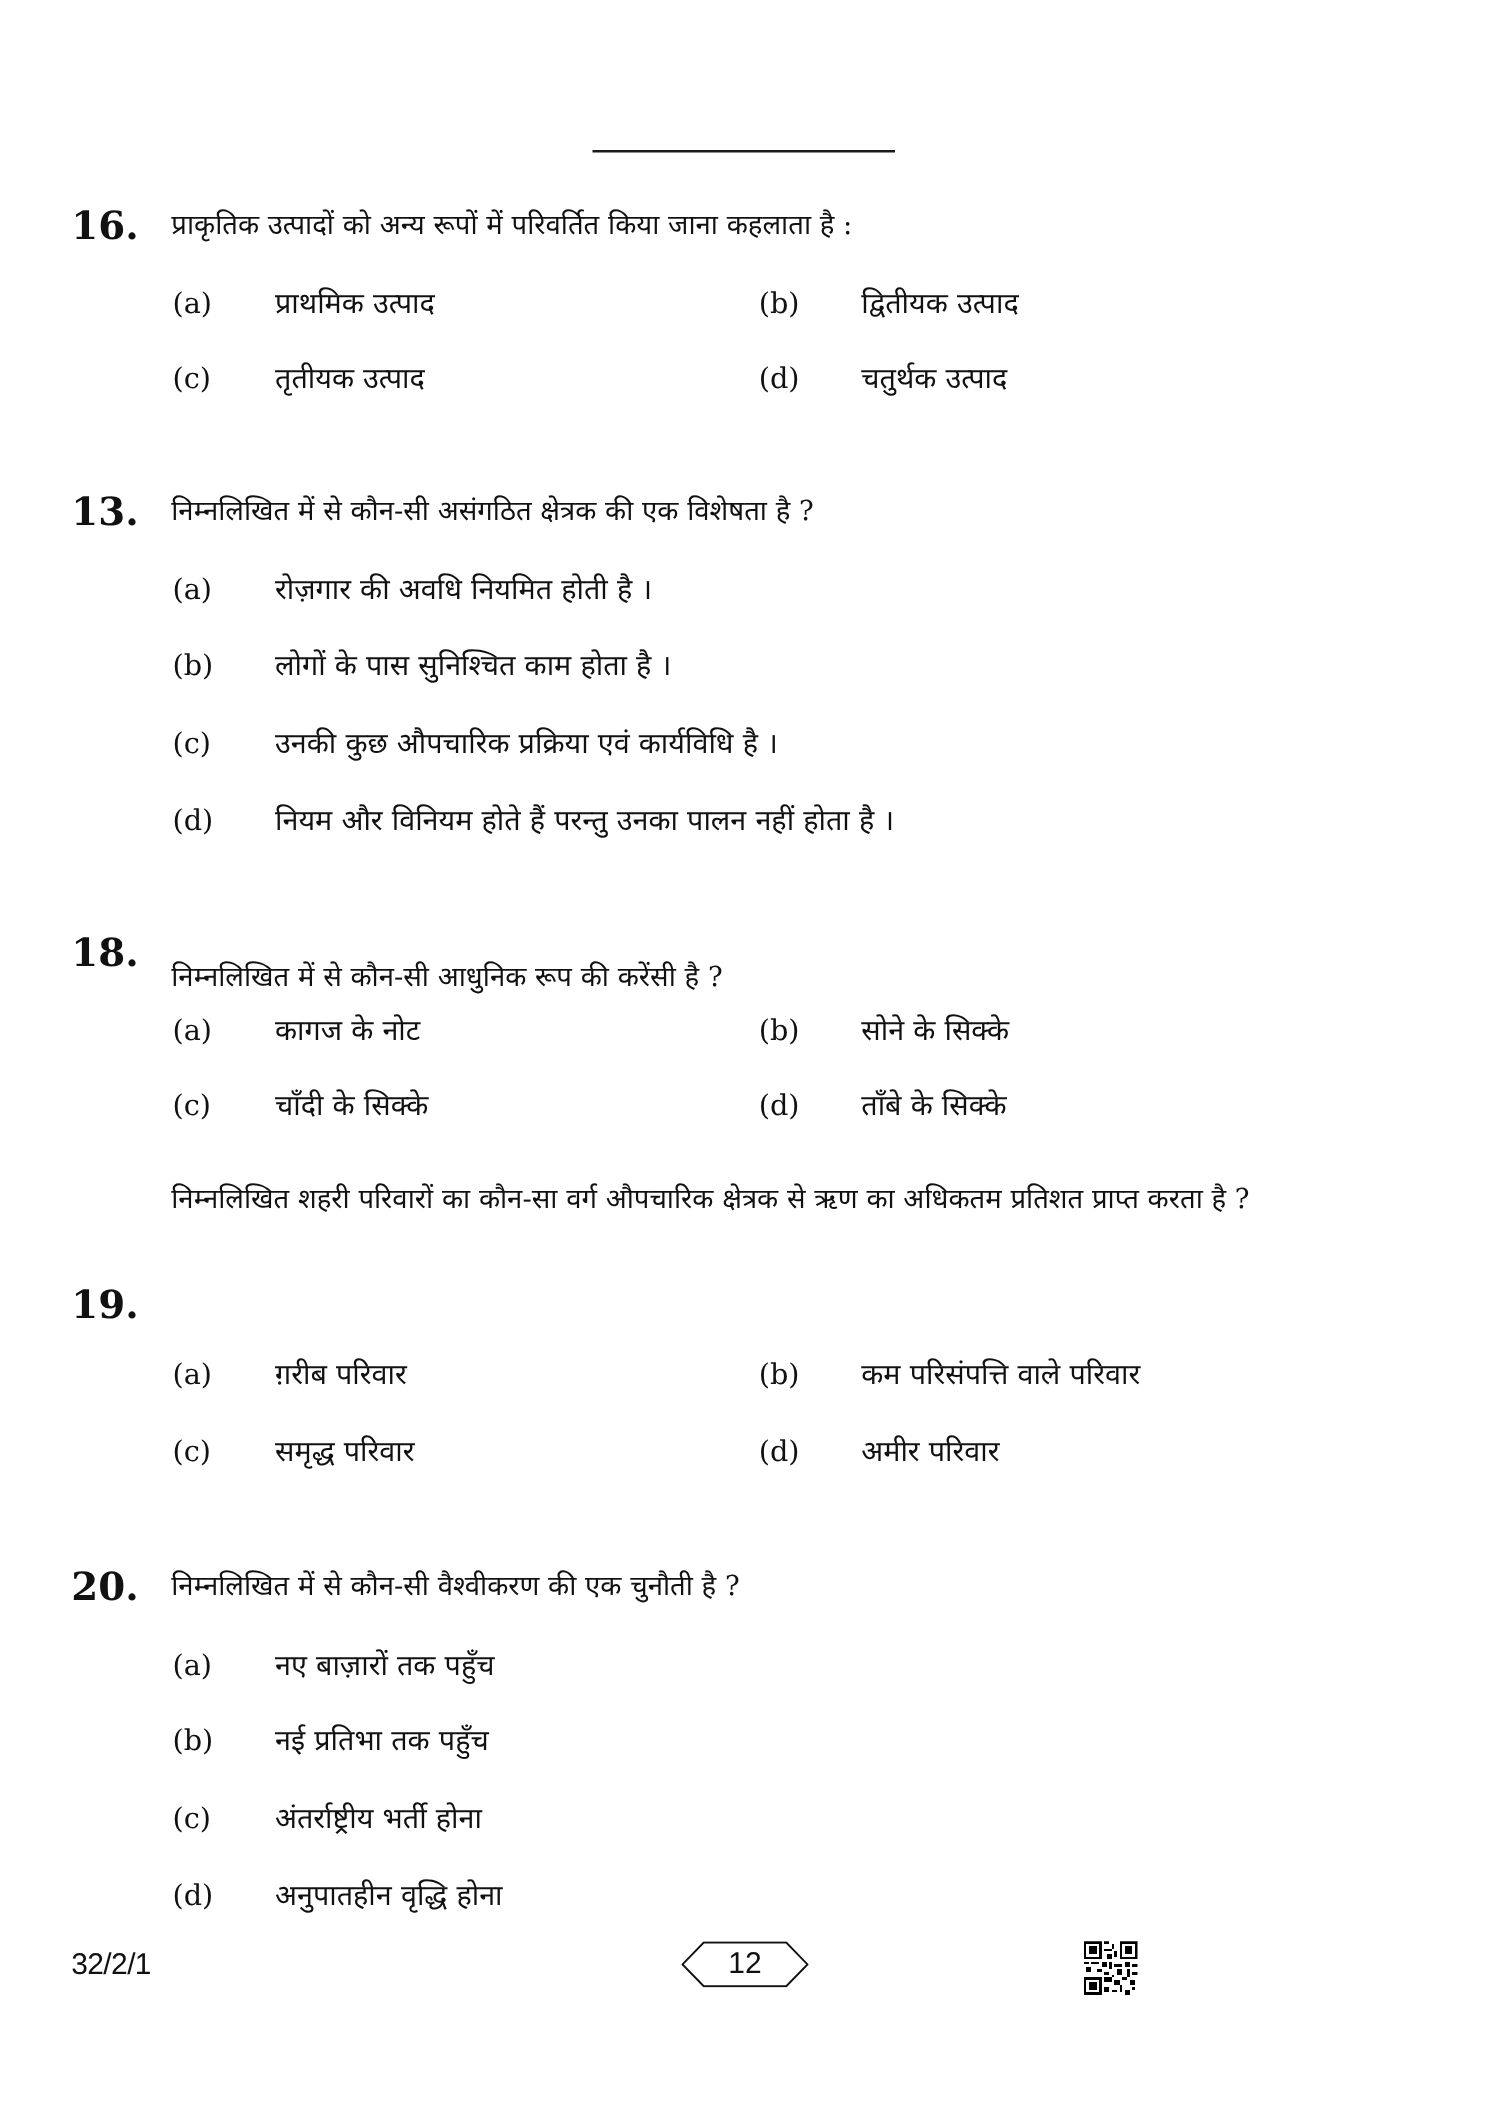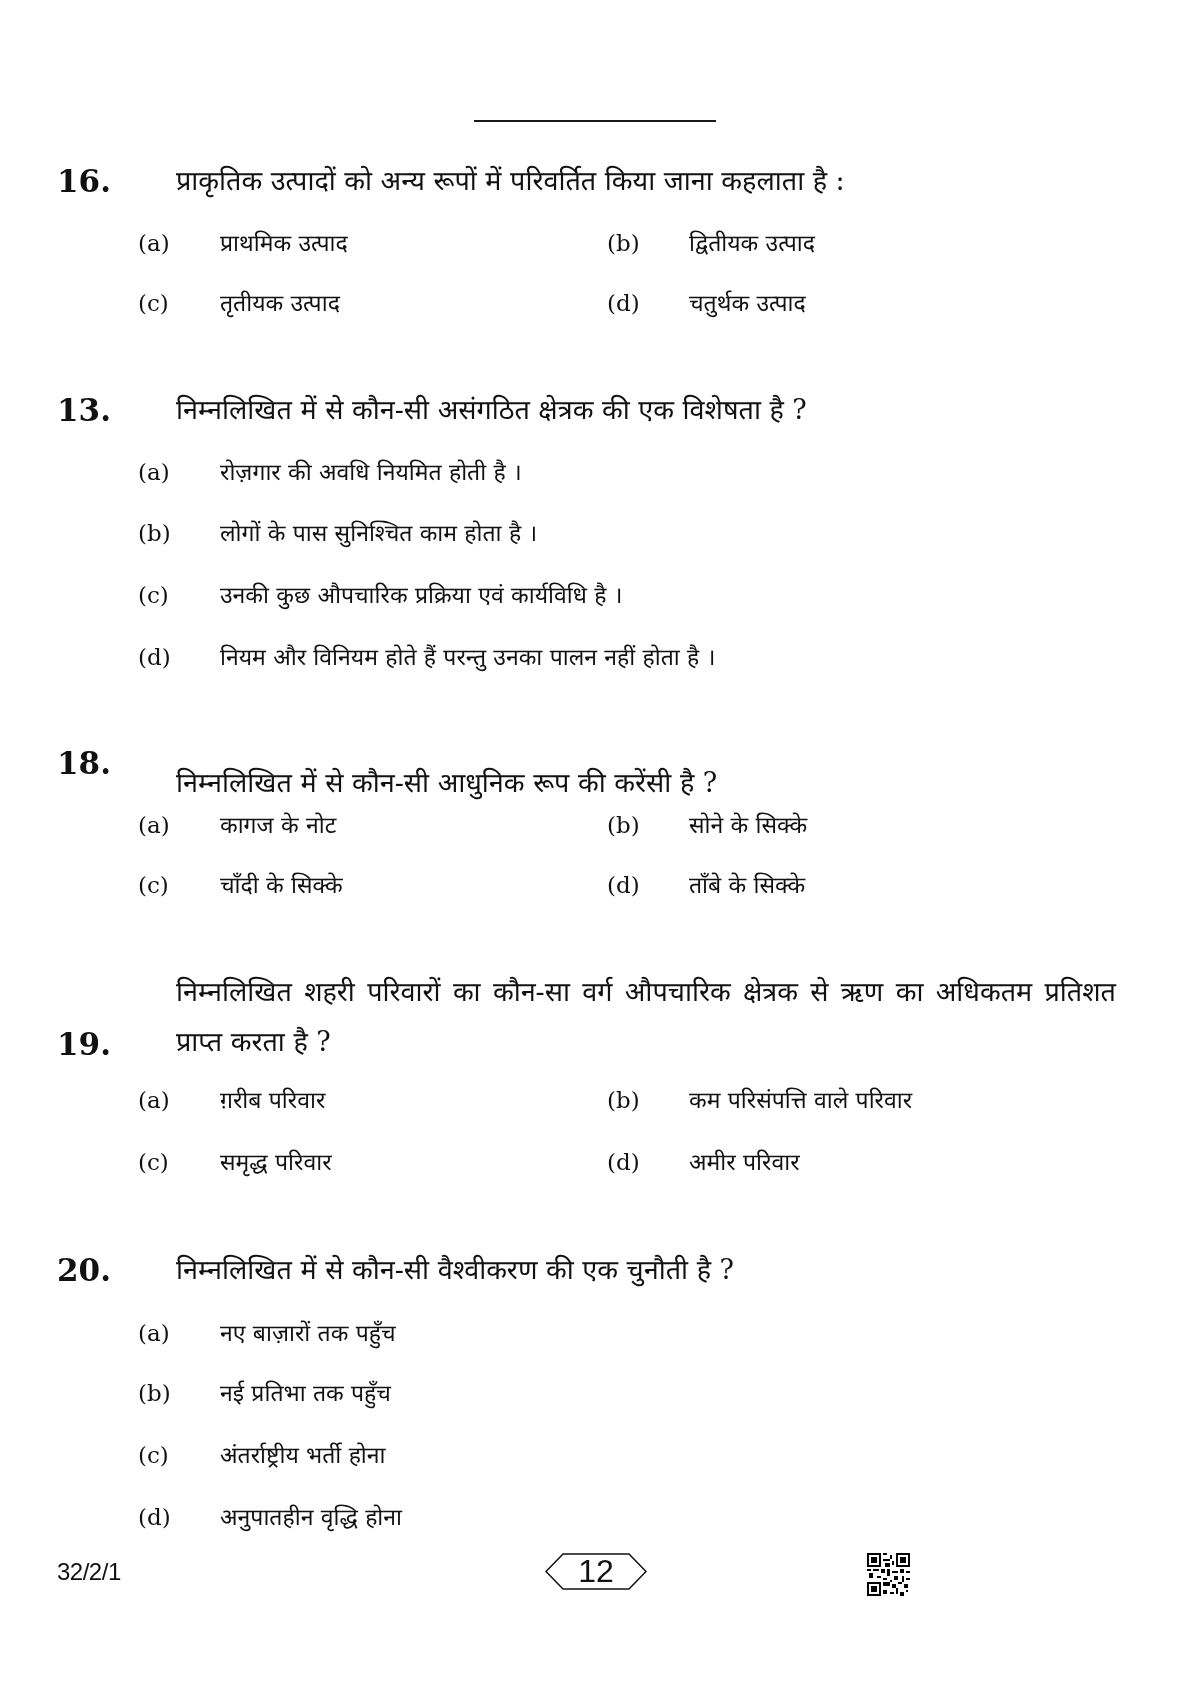--- a/index.html
+++ b/index.html
@@ -1,31 +1,31 @@
 <!DOCTYPE html>
 <html><head>
 <meta charset="utf-8">
 <style>
   html, body { margin: 0; padding: 0; background: #ffffff; }
   body { width: 1190px; height: 1683px; position: relative; overflow: hidden;
          font-family: "DejaVu Serif", "Liberation Serif", serif; color: #111; }
   .rule { position: absolute; left: 474px; top: 120px; width: 242px; height: 2px; background: #1a1a1a; }
   .qnum { position: absolute; left: 57px; font-weight: bold; font-size: 31px; line-height: 30px; }
-  .qtext { position: absolute; left: 137px; font-size: 27px; line-height: 30px; white-space: nowrap; margin-left: 39px; }
+  .qtext { position: absolute; left: 137px; font-size: 22px; line-height: 30px; white-space: nowrap; }
   .qtext.wrap { white-space: normal; width: 940px; line-height: 50px; text-align: justify; text-align-last: left; }
   .opt { position: absolute; font-size: 23px; line-height: 30px; white-space: nowrap; }
   .opt .lbl { position: absolute; left: 0; }
   .opt .txt { position: absolute; left: 82px; }
   .col-left { left: 138px; }
   .col-right { left: 607px; }
   .footer-code { position: absolute; left: 57px; top: 1558px; font-family: "Liberation Sans", sans-serif; font-size: 24px; line-height: 28px; letter-spacing: -0.5px; }
   .pagenum { position: absolute; left: 545px; top: 1553px; width: 102px; height: 37px; }
   .pagenum svg { position: absolute; left: 0; top: 0; }
   .pagenum span { position: absolute; left: 0; width: 102px; top: 4px; text-align: center;
-                  font-family: "Liberation Sans", sans-serif; font-size: 32px; line-height: 28px; }
+                  font-family: "Liberation Sans", sans-serif; font-size: 24px; line-height: 28px; }
   .qr { position: absolute; left: 867px; top: 1553px; width: 43px; height: 43px; }
 </style>
 </head>
 <body>
 
 <div class="rule"></div>
 
 <div>
   <div class="qnum" style="top:166px">16.</div>
   <div class="qtext" style="top:166px">प्राकृतिक उत्पादों को अन्य रूपों में परिवर्तित किया जाना कहलाता है :</div>
@@ -84,21 +84,21 @@
     <span class="txt">चाँदी के सिक्के</span>
   </div>
   <div class="opt col-right" style="top:870px">
     <span class="lbl">(d)</span>
     <span class="txt">ताँबे के सिक्के</span>
   </div>
 </div>
 
 <div>
   <div class="qnum" style="top:1029px">19.</div>
-  <div class="qtext wrap" style="top:967px">निम्नलिखित शहरी परिवारों का कौन-सा वर्ग औपचारिक क्षेत्रक से ऋण का अधिकतम प्रतिशत प्राप्त करता है ?</div>
+  <div class="qtext wrap" style="top:935px">निम्नलिखित शहरी परिवारों का कौन-सा वर्ग औपचारिक क्षेत्रक से ऋण का अधिकतम प्रतिशत प्राप्त करता है ?</div>
   <div class="opt col-left" style="top:1085px">
     <span class="lbl">(a)</span>
     <span class="txt">ग़रीब परिवार</span>
   </div>
   <div class="opt col-right" style="top:1085px">
     <span class="lbl">(b)</span>
     <span class="txt">कम परिसंपत्ति वाले परिवार</span>
   </div>
   <div class="opt col-left" style="top:1147px">
     <span class="lbl">(c)</span>

